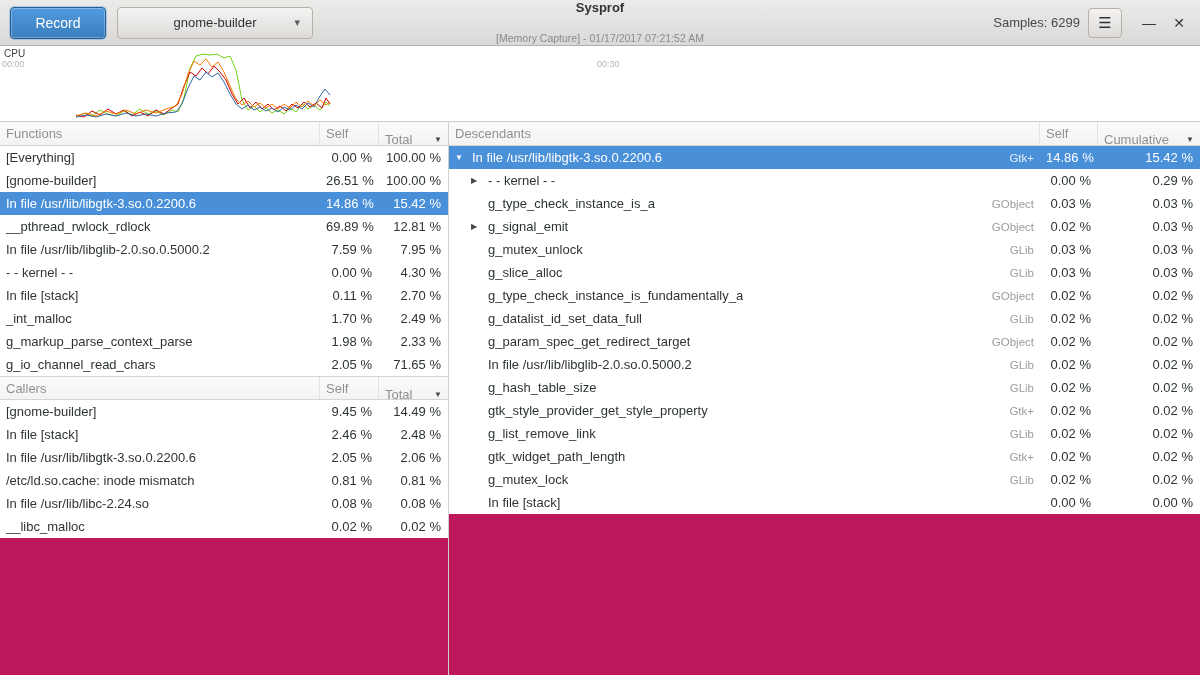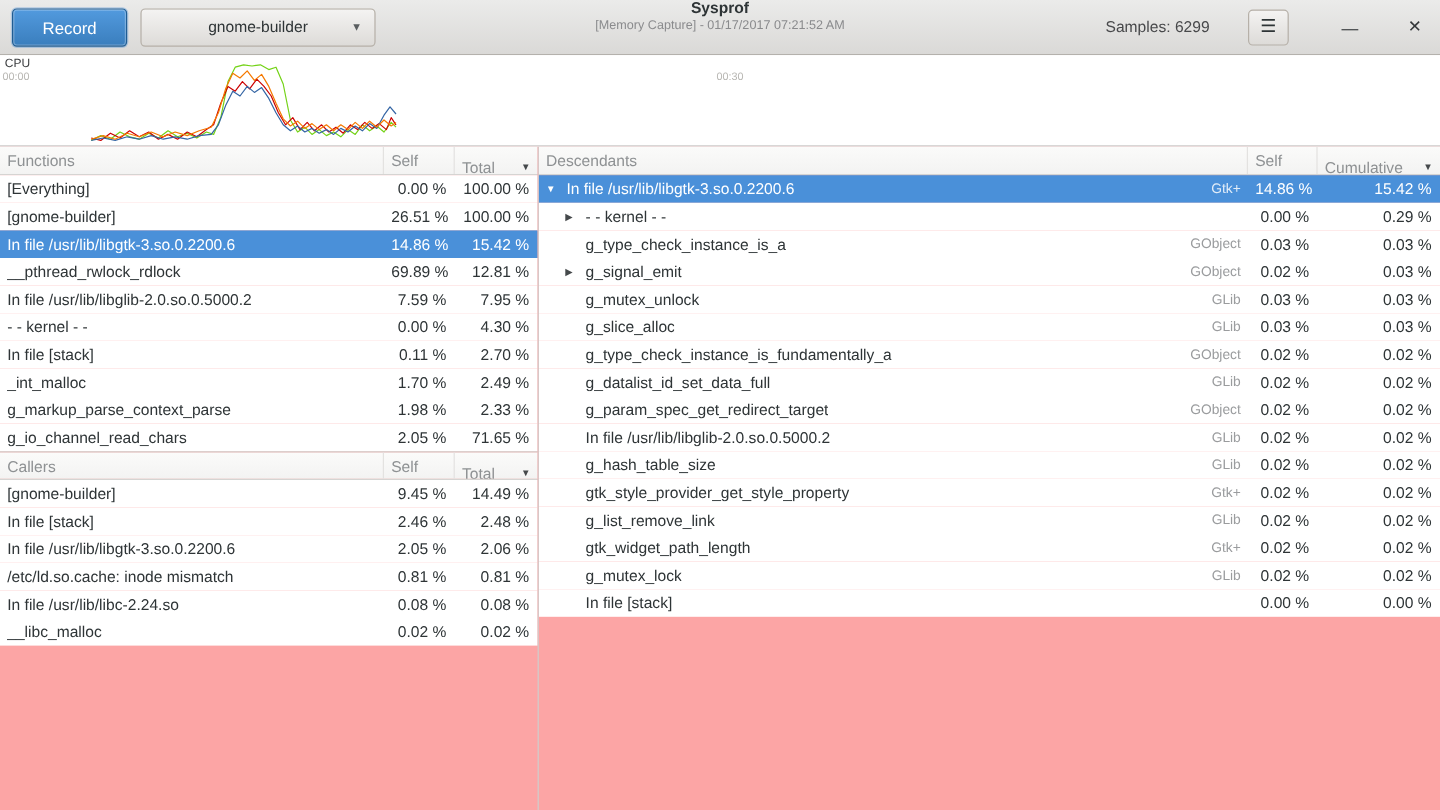--- a/index.html
+++ b/index.html
@@ -11,41 +11,41 @@
   .headerbar { height:46px; flex:0 0 46px; background:linear-gradient(to bottom,#ebebea,#dad9d7);
                border-bottom:1px solid #b4b1ac; display:flex; align-items:center; padding:0 10px; position:relative; }
   .btn-record { width:96px; height:32px; border-radius:4px; border:1px solid #1f5d94; cursor:pointer;
                 background:linear-gradient(to bottom,#529ade,#3a7ebd); color:#fff; font-size:14px;
                 font-family:inherit; box-shadow:inset 0 0 0 1px rgba(255,255,255,.28), 0 0 0 1px rgba(74,144,217,.35); }
   .btn-target { width:196px; height:32px; margin-left:11px; border-radius:4px; border:1px solid #b6b0a8; cursor:pointer;
                 background:linear-gradient(to bottom,#f4f3f2,#dddbd8); color:#2e3436; font-size:13px;
                 font-family:inherit; position:relative; display:flex; align-items:center; justify-content:center; }
   .btn-target .dd-arrow { position:absolute; right:12px; top:50%; transform:translateY(-54%); font-size:11px; color:#5a5e60; }
   .title-box { position:absolute; left:0; right:0; top:0; height:46px; text-align:center; pointer-events:none;
-               display:flex; flex-direction:column; gap:2px; }
+               display:flex; flex-direction:column; justify-content:center; gap:18px; }
   .title { font-weight:bold; font-size:13px; color:#2e3436; line-height:1.1; }
   .subtitle { font-size:10.5px; color:#8a8b8d; line-height:1.1; }
-  .header-right { margin-left:auto; display:flex; align-items:center; gap:32px; z-index:1; }
+  .header-right { margin-left:auto; display:flex; align-items:center; gap:8px; z-index:1; }
   .samples { color:#48494b; font-size:13px; }
   .btn-menu { width:34px; height:30px; border:1px solid #b6b0a8; border-radius:4px; cursor:pointer;
               background:linear-gradient(to bottom,#f4f3f2,#dddbd8); color:#2e3436; font-size:15px; line-height:1;
               display:flex; align-items:center; justify-content:center; font-family:inherit; }
   .winctl { border:none; background:transparent; color:#34383a; font-size:14px; width:22px; height:22px; cursor:pointer;
             display:flex; align-items:center; justify-content:center; font-family:inherit; }
   .winctl.min { margin-left:8px; }
 
   
   .graph { height:76px; flex:0 0 76px; position:relative; background:#fff; border-bottom:1px solid #cfcecc; }
   .graph svg { position:absolute; left:0; top:0; width:1200px; height:76px; }
   .lbl-cpu { position:absolute; left:4px; top:2px; font-size:10px; color:#3d3f41; }
   .lbl-t0  { position:absolute; left:2px; top:13px; font-size:9px; color:#b8b7b3; }
   .lbl-t30 { position:absolute; left:597px; top:13px; font-size:9px; color:#b8b7b3; }
 
   
-  .main { flex:1 1 auto; min-height:0; display:flex; background:#fca5a5; }
+  .main { flex:1 1 auto; min-height:0; display:flex; background:#be185d; }
   .left  { width:449px; flex:0 0 449px; border-right:1px solid #cfcecc; display:flex; flex-direction:column; overflow:hidden; }
   .right { flex:1 1 auto; display:flex; flex-direction:column; overflow:hidden; }
 
   .thead { display:grid; height:24px; flex:0 0 24px; background:linear-gradient(to bottom,#fbfbfa,#f3f3f2);
            border-bottom:1px solid #d5d4d2; color:#8e9193; }
   .callers-pane .thead { border-top:1px solid #d5d4d2; }
   .left .thead, .left .trow { grid-template-columns:1fr 59px 69px; }
   .right .thead, .right .trow { grid-template-columns:1fr 58px 102px; }
   .th { display:flex; align-items:center; padding:0 6px; border-right:1px solid #e3e2e0; overflow:hidden; white-space:nowrap; }
   .th:last-child { border-right:none;margin-top:12px; }

